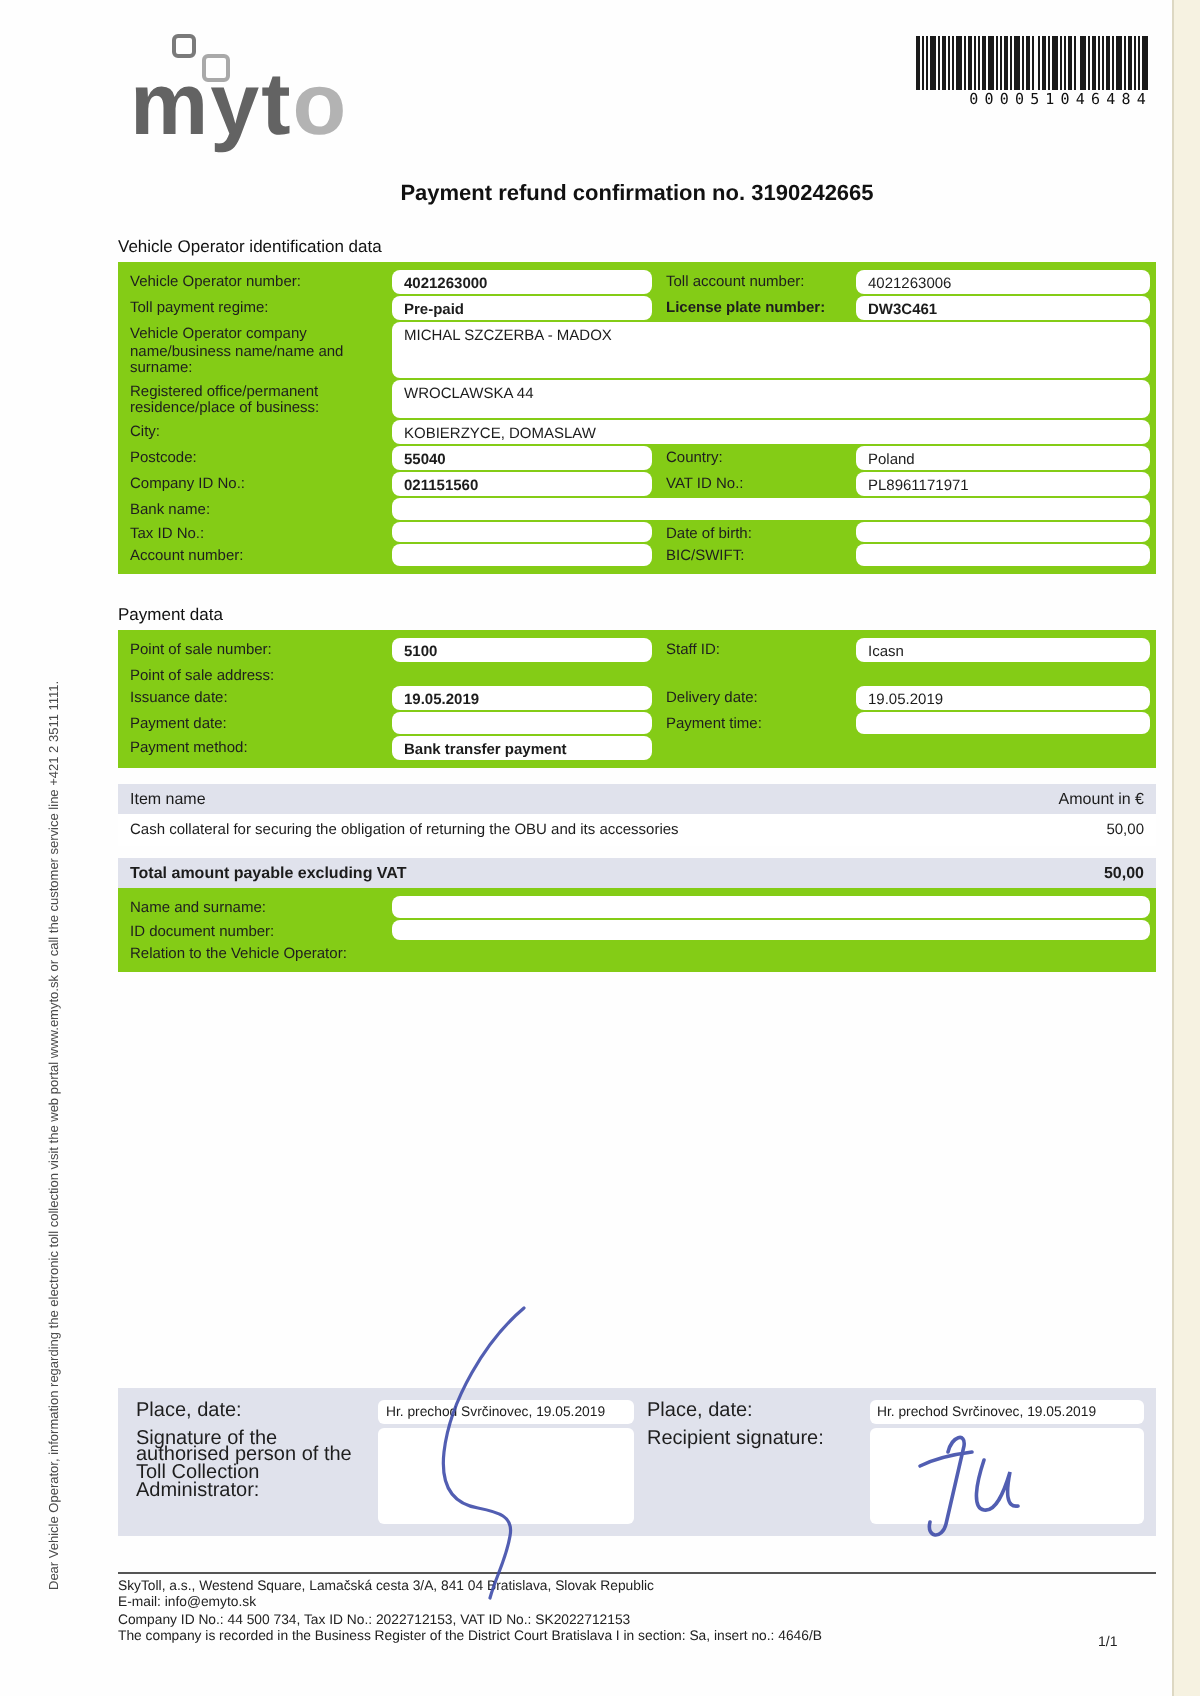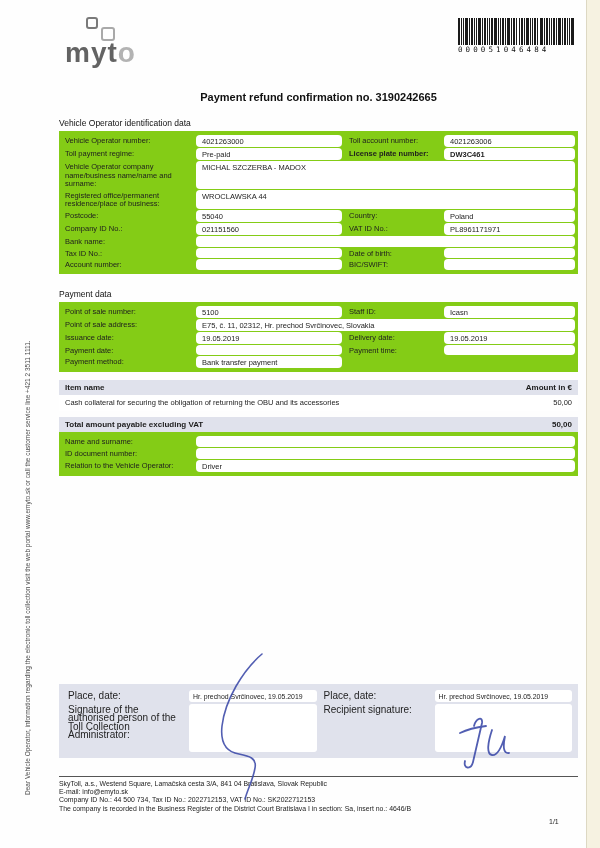--- a/index.html
+++ b/index.html
@@ -5,45 +5,45 @@
   html,body{margin:0;padding:0;background:#888;}
   .page{position:relative;width:600px;height:848px;background:#fefefe;overflow:hidden;
         font-family:"Liberation Sans",sans-serif;color:#1c1c1c;}
   .scan-edge{position:absolute;right:0;top:0;bottom:0;width:13px;background:#f6f2e1;border-left:1px solid #ddd8c3;}
   .side-note{position:absolute;left:24px;top:795px;transform:rotate(-90deg);transform-origin:0 0;
              white-space:nowrap;font-size:6.5px;color:#4a4a4a;}
   .content{position:absolute;left:59px;top:0;width:519px;}
   
   .header{display:flex;justify-content:space-between;align-items:flex-start;margin-top:14px;height:62px;}
   .logo{position:relative;padding-top:24px;padding-left:6px;}
-  .logo-text{font-size:28px;font-weight:bold;letter-spacing:1px;color:#636363;line-height:30px;}
+  .logo-text{font-size:44px;font-weight:bold;letter-spacing:1px;color:#636363;line-height:30px;}
   .logo-o{color:#b3b3b3;}
   .sq{position:absolute;border-radius:3px;}
   .sq-dark{left:27px;top:3px;width:8px;height:8px;border:2px solid #7a7a7a;}
   .sq-light{left:42px;top:13px;width:10px;height:10px;border:2.5px solid #a9a9a9;}
-  .barcode-wrap{margin-top:4px;margin-right:2px;width:118px;text-align:left;}
+  .barcode-wrap{margin-top:4px;margin-right:2px;width:118px;text-align:right;}
   .barcode-bars{display:block;width:116px;height:27px;}
   .barcode-digits{font-family:"DejaVu Sans Mono",monospace;font-size:7.5px;letter-spacing:3.1px;color:#111;margin-top:0px;}
   
   .doc-title{text-align:center;font-weight:bold;font-size:11px;margin-top:15px;color:#111;}
   
   .sec-title{font-weight:normal;font-size:8.5px;margin-top:15px;margin-bottom:3px;color:#111;}
   .doc-table{background:#84cc16;padding:3px;}
   .trow{display:flex;align-items:stretch;margin:1px 0;}
   .lbl{font-size:7.5px;line-height:8.6px;color:#1e1e1e;padding:2px 3px 0 3px;box-sizing:border-box;}
   .lbl1{width:134px;flex:none;}
   .lbl2{width:98px;flex:none;margin-left:4px;}
   .val{background:#fff;border-radius:4px;font-size:7.5px;line-height:9px;padding:2px 6px 1px;min-height:9px;box-sizing:border-box;}
-  .val1{width:146px;flex:none;}
+  .val1{width:130px;flex:none;font-weight:bold;}
   .val2{flex:1;}
   .valfull{flex:1;}
   .bold{font-weight:bold;}
   
   .items{margin-top:8px;}
-  .items-head{background:#e0e2ec;display:flex;justify-content:space-between;font-weight:bold;font-size:8px;padding:3px 6px;gap:44px;}
+  .items-head{background:#e0e2ec;display:flex;justify-content:space-between;font-weight:normal;font-size:8px;padding:3px 6px;gap:44px;}
   .items-row{display:flex;justify-content:space-between;font-size:7.5px;padding:3px 6px 4px;background:#fff;}
   .items-total{background:#e0e2ec;display:flex;justify-content:space-between;font-weight:bold;font-size:8px;padding:3px 6px;margin-top:6px;}
   
   .sig-block{display:flex;background:#e0e2ec;padding:6px;margin-top:208px;gap:4px;}
   .sig-col{flex:1;display:grid;grid-template-rows:auto 1fr;grid-gap:2px 4px;align-items:start;}
   .sig-col-left{grid-template-columns:120px 1fr;}
   .sig-col-right{grid-template-columns:110px 1fr;}
   .sig-lbl{font-size:10px;line-height:8.6px;padding:2px 3px 0 3px;color:#1e1e1e;}
   .sig-val{background:#fff;border-radius:3px;font-size:6.9px;line-height:9px;padding:2px 4px 1px;min-height:9px;}
   .sig-box{background:#fff;border-radius:3px;height:48px;}
@@ -139,20 +139,24 @@
       </div>
       <div class="trow">
         <div class="lbl lbl1">Vehicle Operator company name/business name/name and surname:</div>
         <div class="val valfull">MICHAL SZCZERBA - MADOX</div>
       </div>
       <div class="trow">
         <div class="lbl lbl1">Registered office/permanent residence/place of business:</div>
         <div class="val valfull">WROCLAWSKA 44</div>
       </div>
       <div class="trow">
+        <div class="lbl lbl1">City:</div>
+        <div class="val valfull">KOBIERZYCE, DOMASLAW</div>
+      </div>
+      <div class="trow">
         <div class="lbl lbl1">Postcode:</div>
         <div class="val val1">55040</div>
         <div class="lbl lbl2">Country:</div>
         <div class="val val2">Poland</div>
       </div>
       <div class="trow">
         <div class="lbl lbl1">Company ID No.:</div>
         <div class="val val1">021151560</div>
         <div class="lbl lbl2">VAT ID No.:</div>
         <div class="val val2">PL8961171971</div>
@@ -178,21 +182,20 @@
     <div class="sec-title">Payment data</div>
     <div class="doc-table">
       <div class="trow">
         <div class="lbl lbl1">Point of sale number:</div>
         <div class="val val1">5100</div>
         <div class="lbl lbl2">Staff ID:</div>
         <div class="val val2">Icasn</div>
       </div>
       <div class="trow">
         <div class="lbl lbl1">Point of sale address:</div>
-        <div class="val valfull">E75, č. 11, 02312, Hr. prechod Svrčinovec, Slovakia</div>
       </div>
       <div class="trow">
         <div class="lbl lbl1">Issuance date:</div>
         <div class="val val1">19.05.2019</div>
         <div class="lbl lbl2">Delivery date:</div>
         <div class="val val2">19.05.2019</div>
       </div>
       <div class="trow">
         <div class="lbl lbl1">Payment date:</div>
         <div class="val val1"></div>
@@ -224,21 +227,20 @@
       <div class="trow">
         <div class="lbl lbl1">Name and surname:</div>
         <div class="val valfull"></div>
       </div>
       <div class="trow">
         <div class="lbl lbl1">ID document number:</div>
         <div class="val valfull"></div>
       </div>
       <div class="trow">
         <div class="lbl lbl1">Relation to the Vehicle Operator:</div>
-        <div class="val valfull">Driver</div>
       </div>
     </div>
 
     <div class="sig-block">
       <div class="sig-col sig-col-left">
         <div class="sig-lbl">Place, date:</div>
         <div class="sig-val">Hr. prechod Svrčinovec, 19.05.2019</div>
         <div class="sig-lbl">Signature of the authorised person of the Toll Collection Administrator:</div>
         <div class="sig-box"></div>
       </div>

